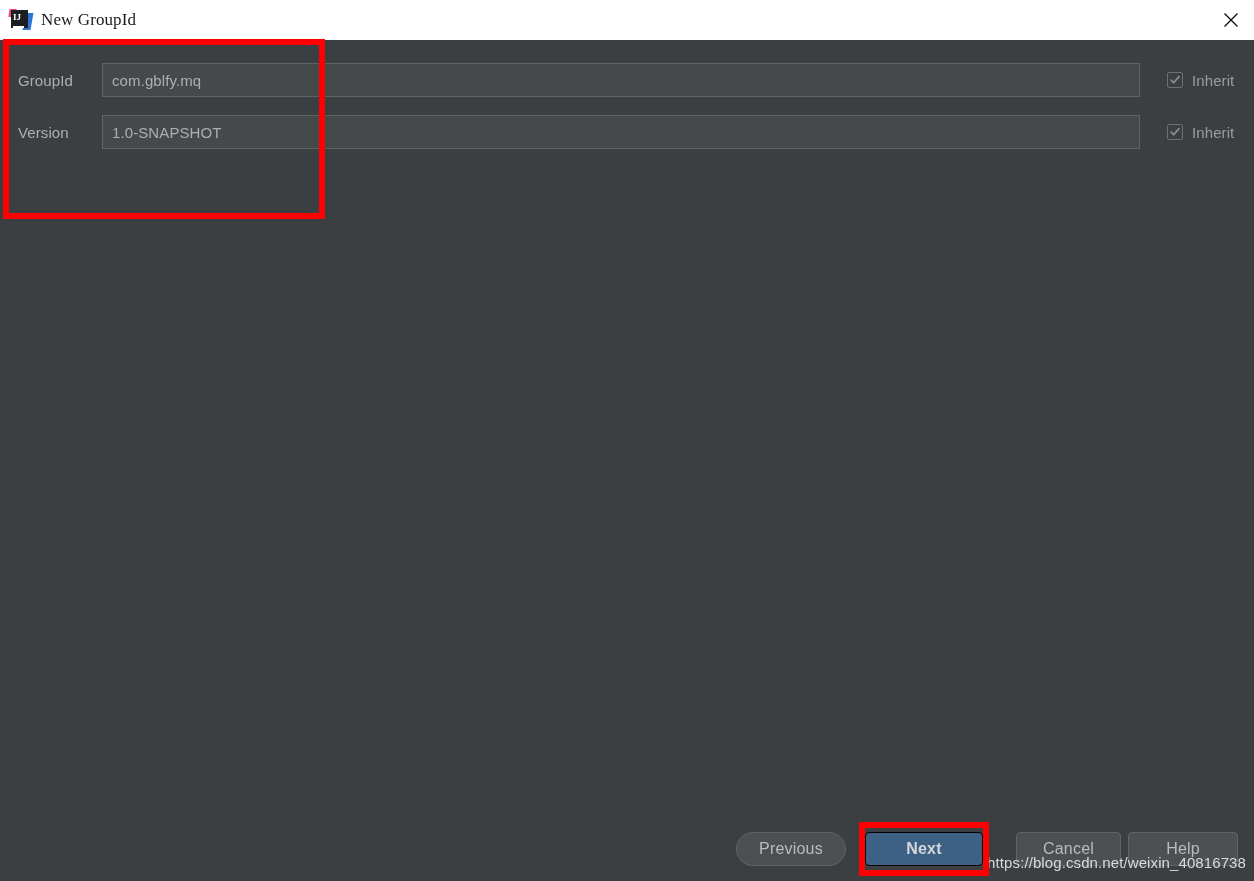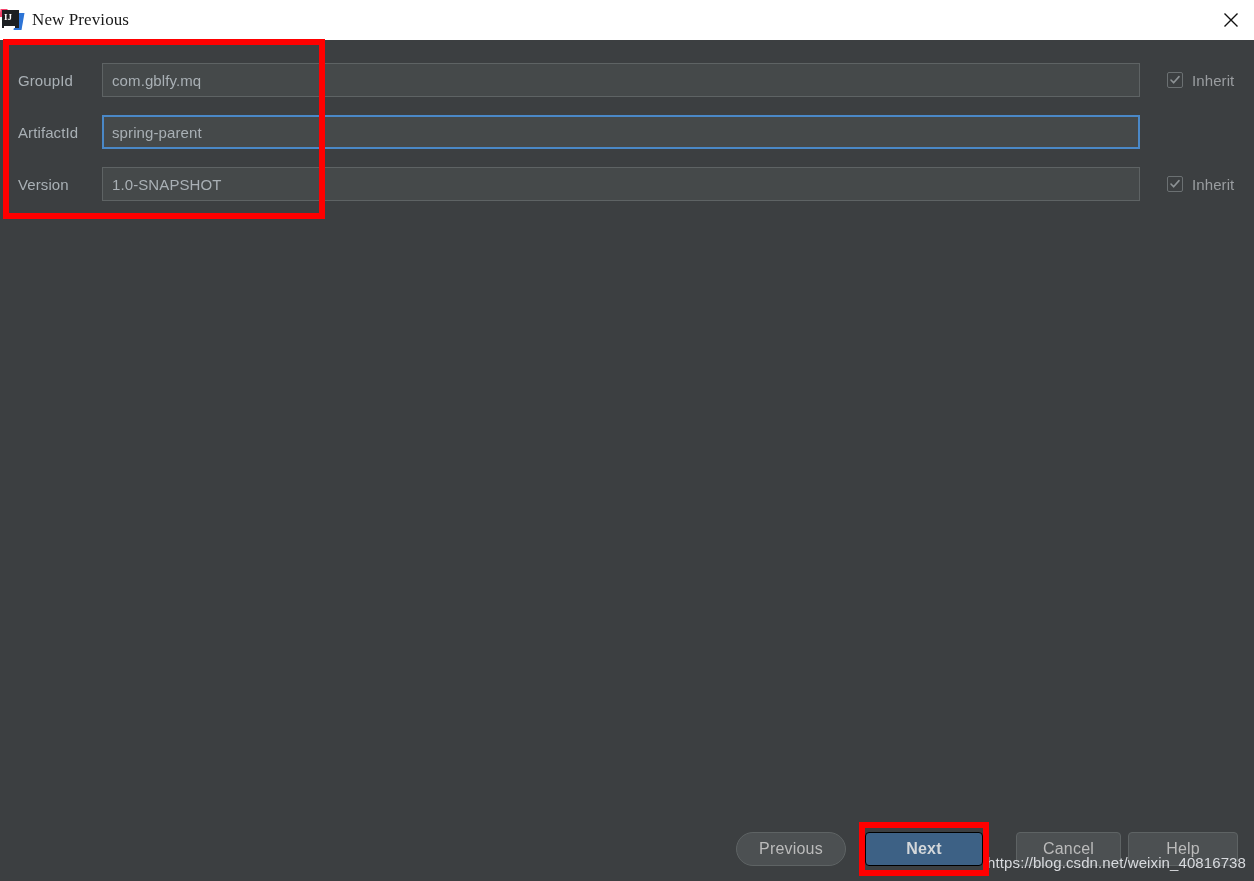--- a/index.html
+++ b/index.html
@@ -21,20 +21,21 @@
     top: 0; left: 0;
     width: 1254px;
     height: 40px;
     background: #ffffff;
     display: flex;
     align-items: center;
   }
   .app-icon {
     width: 22px;
     height: 22px;
+    margin-left: 9px;
     position: relative;
     flex: 0 0 auto;
     text-decoration: underline;
   }
   .app-icon .sq {
     position: absolute;
     left: 2px; top: 1px;
     width: 17px; height: 18px;
     background: #1c1f22;
   }
@@ -230,21 +231,21 @@
 <body>
 
 <div class="titlebar">
   <div class="app-icon">
     <div class="pink"></div>
     <div class="blue"></div>
     <div class="sq"></div>
     <div class="ij">IJ</div>
     <div class="bar"></div>
   </div>
-  <div class="title-text">New Previous</div>
+  <div class="title-text">New GroupId</div>
   <div class="close-btn">
     <svg width="16" height="16" viewBox="0 0 16 16">
       <path d="M1.5 1.5 L14.5 14.5 M14.5 1.5 L1.5 14.5" stroke="#111111" stroke-width="1.4" fill="none"></path>
     </svg>
   </div>
 </div>
 
 <div class="dialog">
 
   <div class="form">
@@ -255,28 +256,20 @@
       <div class="inherit-wrap">
         <div class="checkbox">
           <svg width="12" height="12" viewBox="0 0 12 12">
             <path d="M2 6 L4.6 8.8 L10 2.6" stroke="#8d9295" stroke-width="1.6" fill="none" stroke-linecap="round" stroke-linejoin="round"></path>
           </svg>
         </div>
         <div class="inherit-label">Inherit</div>
       </div>
     </div>
 
-    <div class="form-row">
-      <div class="form-label">ArtifactId</div>
-      <input class="field focused" type="text" value="spring-parent" style="">
-      <div class="inherit-wrap hidden">
-        <div class="checkbox"></div>
-        <div class="inherit-label">Inherit</div>
-      </div>
-    </div>
 
     <div class="form-row">
       <div class="form-label">Version</div>
       <input class="field" type="text" value="1.0-SNAPSHOT" style="">
       <div class="inherit-wrap">
         <div class="checkbox">
           <svg width="12" height="12" viewBox="0 0 12 12">
             <path d="M2 6 L4.6 8.8 L10 2.6" stroke="#8d9295" stroke-width="1.6" fill="none" stroke-linecap="round" stroke-linejoin="round"></path>
           </svg>
         </div>

